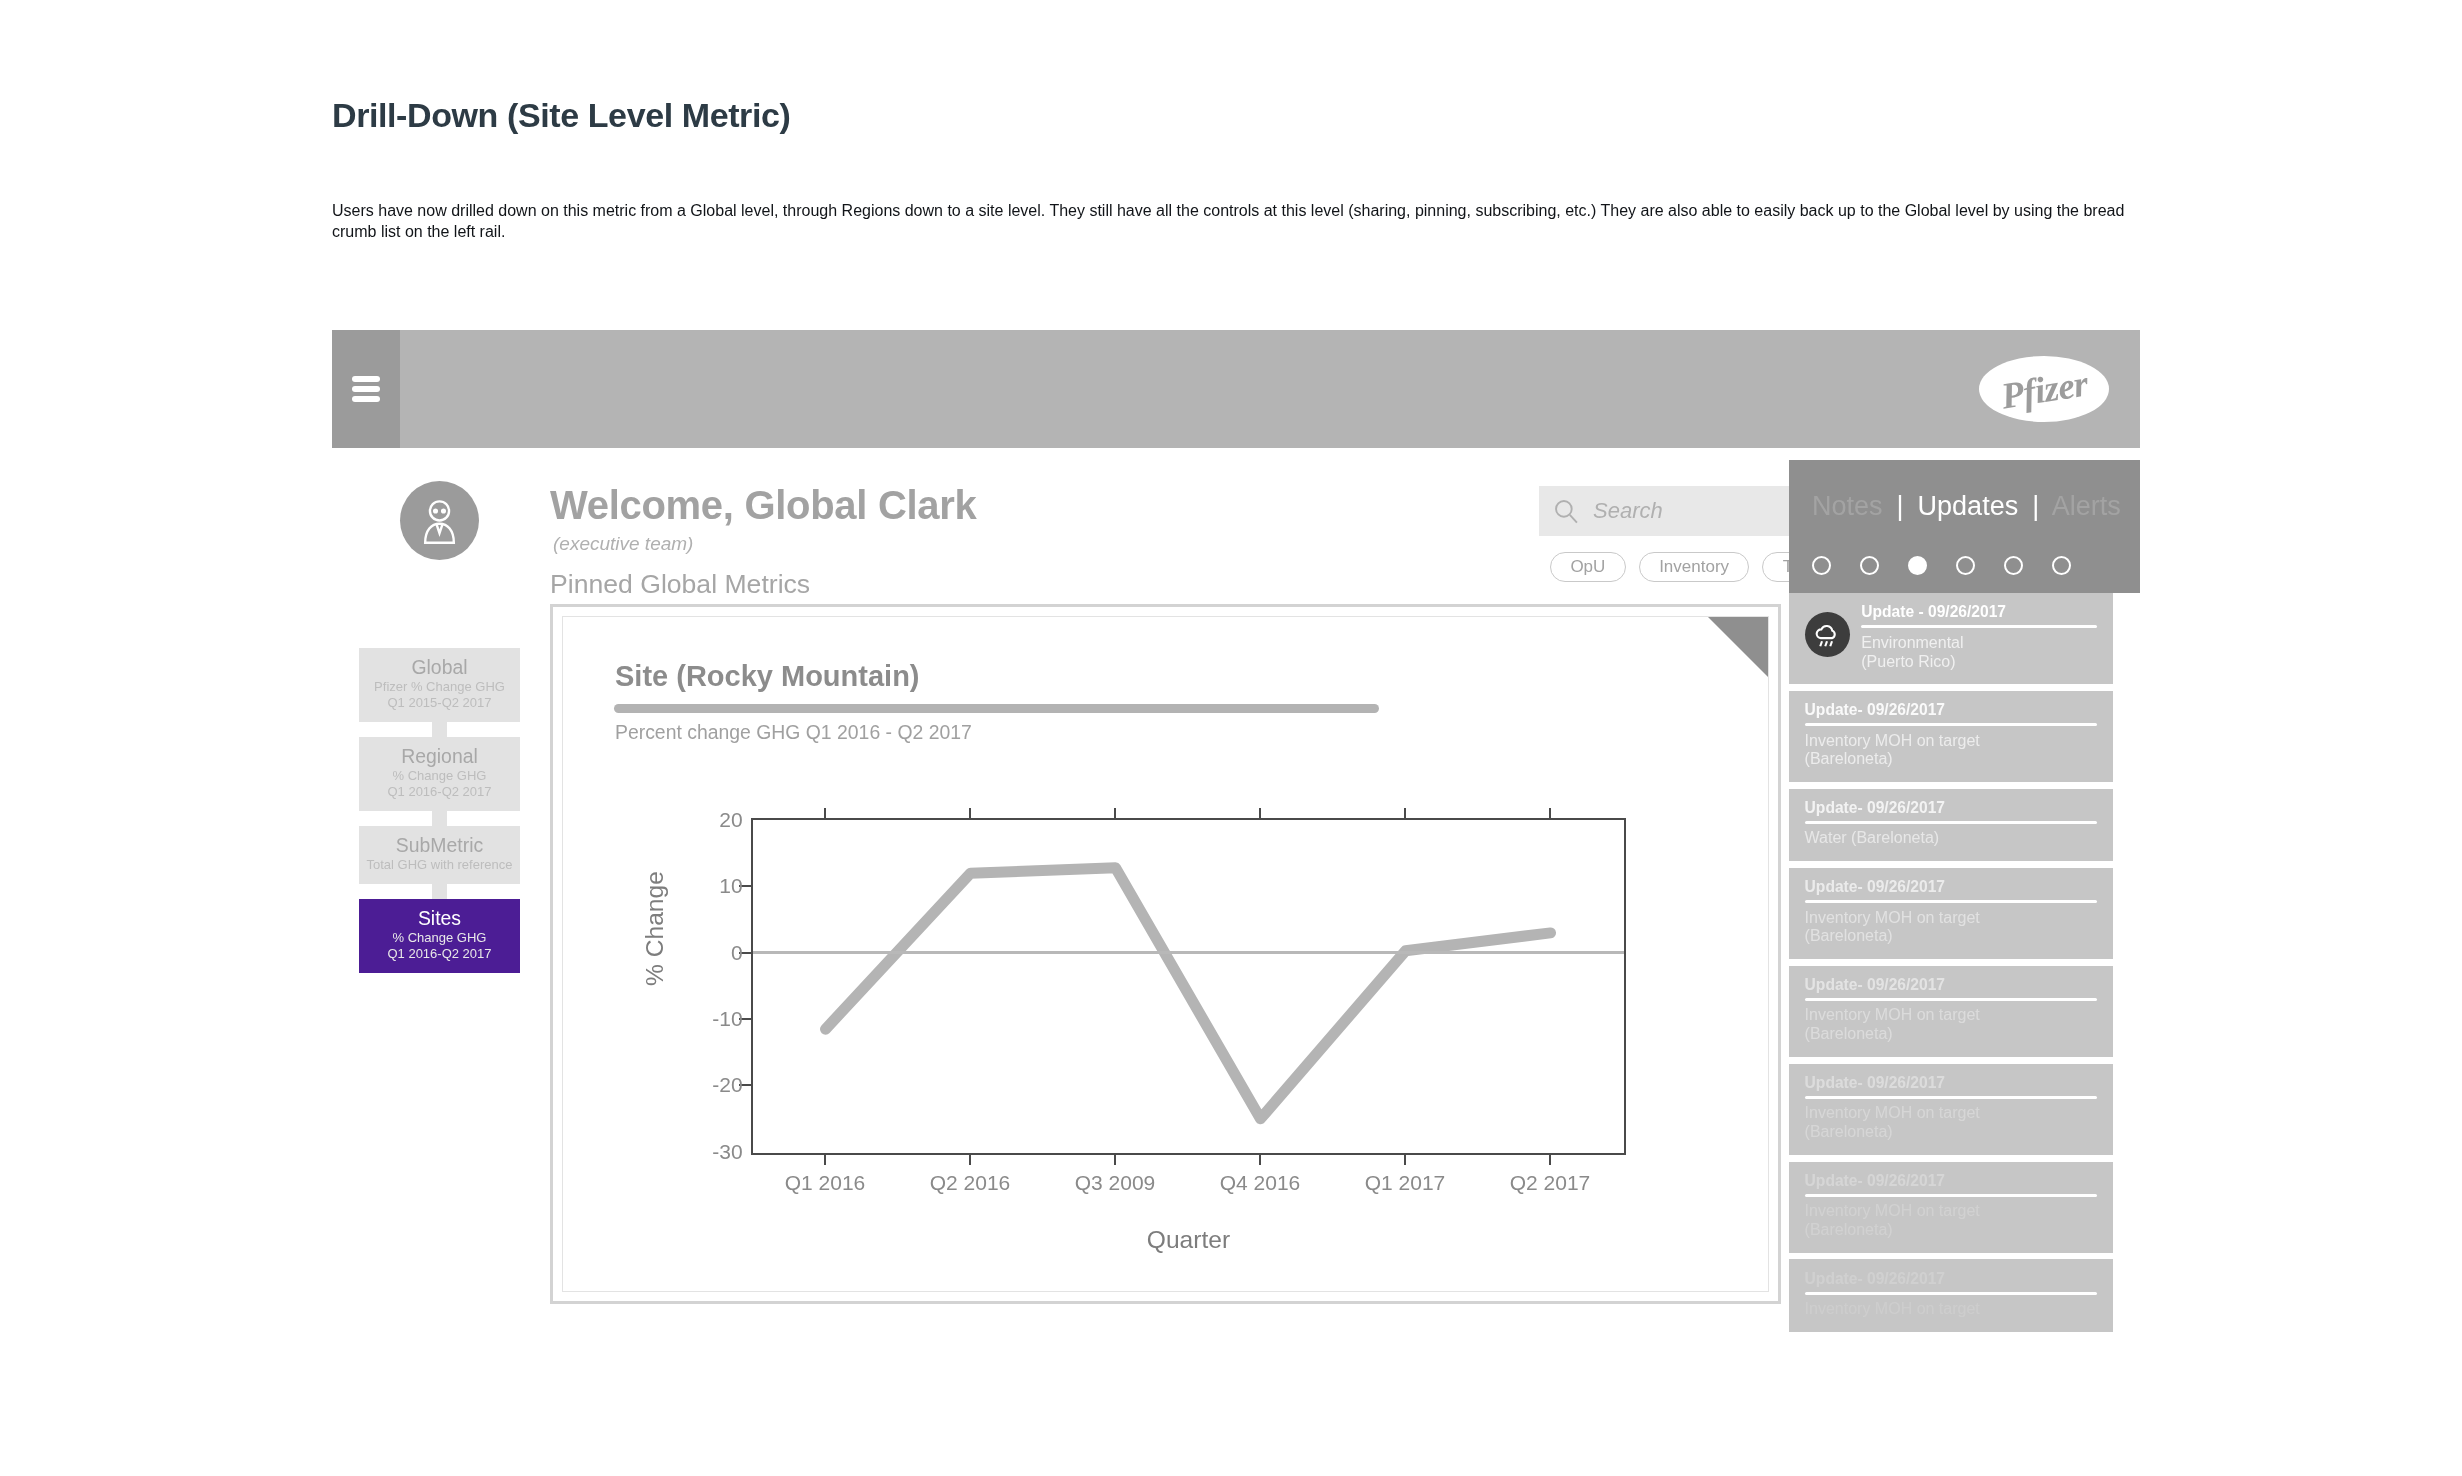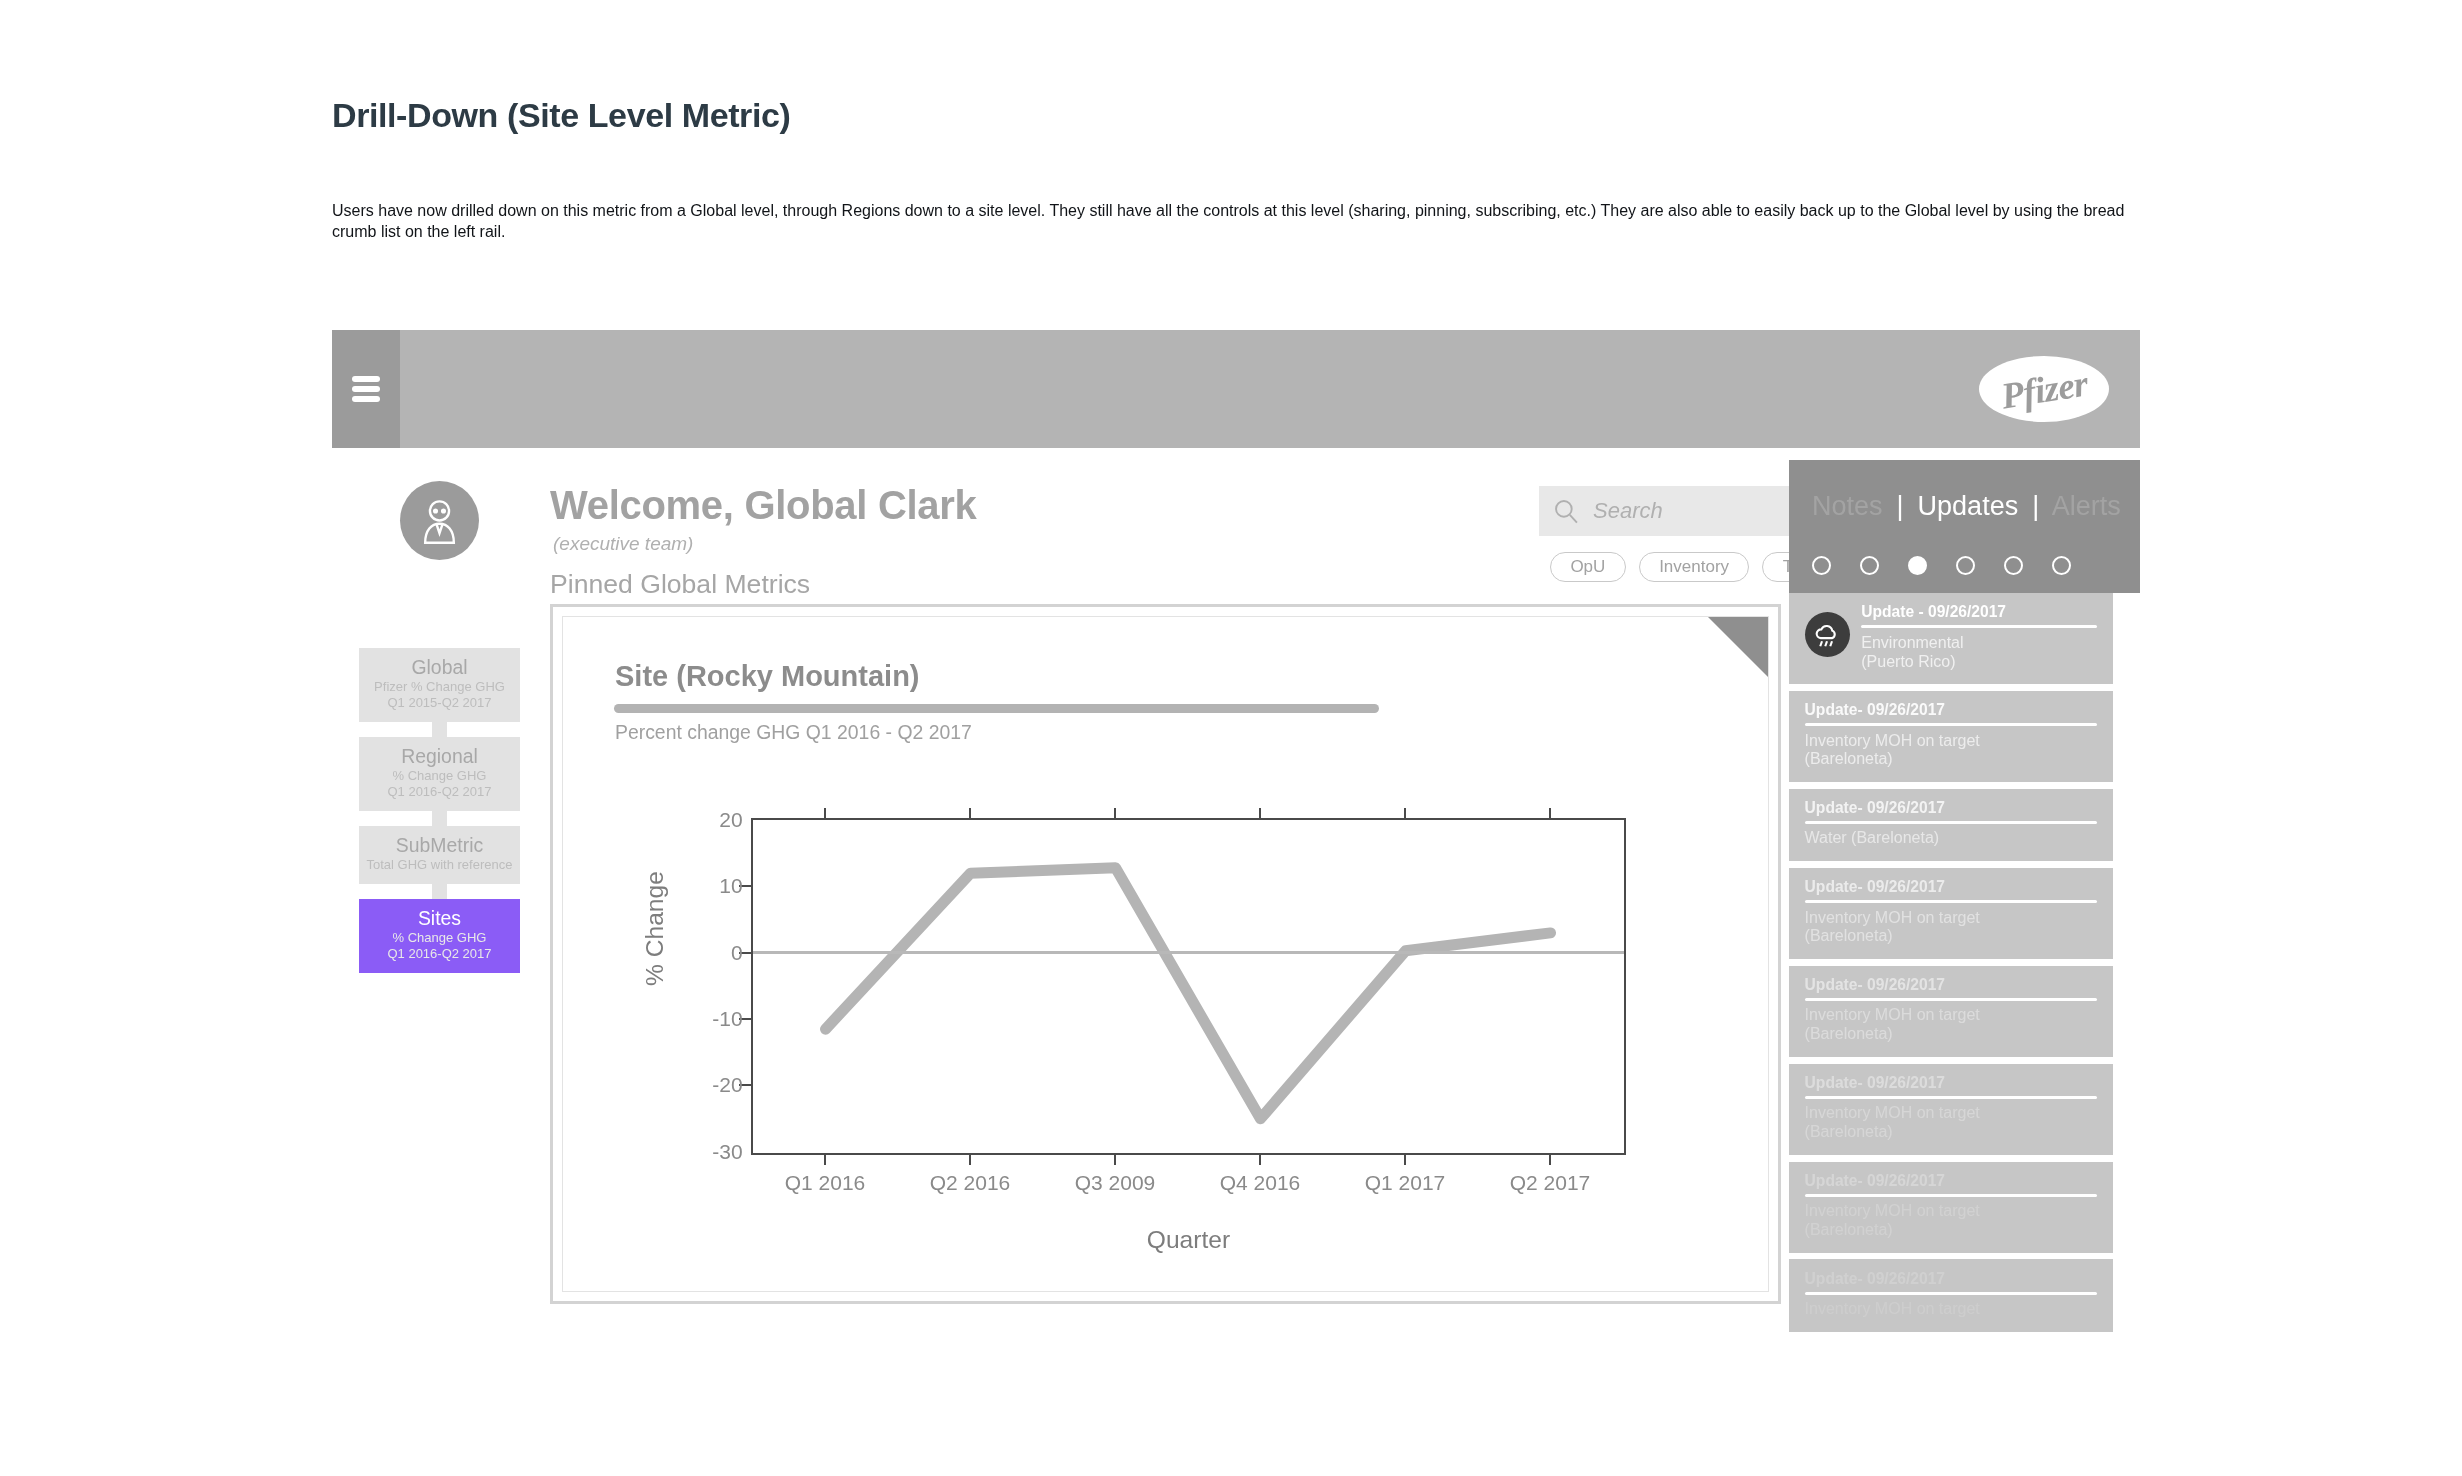--- a/index.html
+++ b/index.html
@@ -105,21 +105,21 @@
     display: flex; align-items: center; justify-content: center;
     font-size: 17px; color: #a2a2a2; cursor: pointer; white-space: nowrap;
   }
 
   
   .rail { position: absolute; left: 27px; top: 144px; width: 161px; margin-top: 44px; }
   .crumb {
     position: relative; width: 161px; background: #e2e2e2;
     text-align: center; padding: 9px 3.9px 10.4px;
   }
-  .crumb.active { background: #8b5cf6; }
+  .crumb.active { background: #4c1d95; }
   .crumb .c-title { font-size: 19.4px; color: #a8a8a8; line-height: 1.12; }
   .crumb .c-sub { font-size: 13px; color: #bdbdbd; line-height: 1.25; }
   .crumb.active .c-title { color: #ffffff; }
   .crumb.active .c-sub { color: #e8e8e8; }
   .stem { width: 14.3px; height: 15.6px; background: #e2e2e2; margin: 0 auto; }
 
   
   .card-outer {
     position: absolute; left: 218px; top: 144px;
     width: 1231px; height: 700px;

